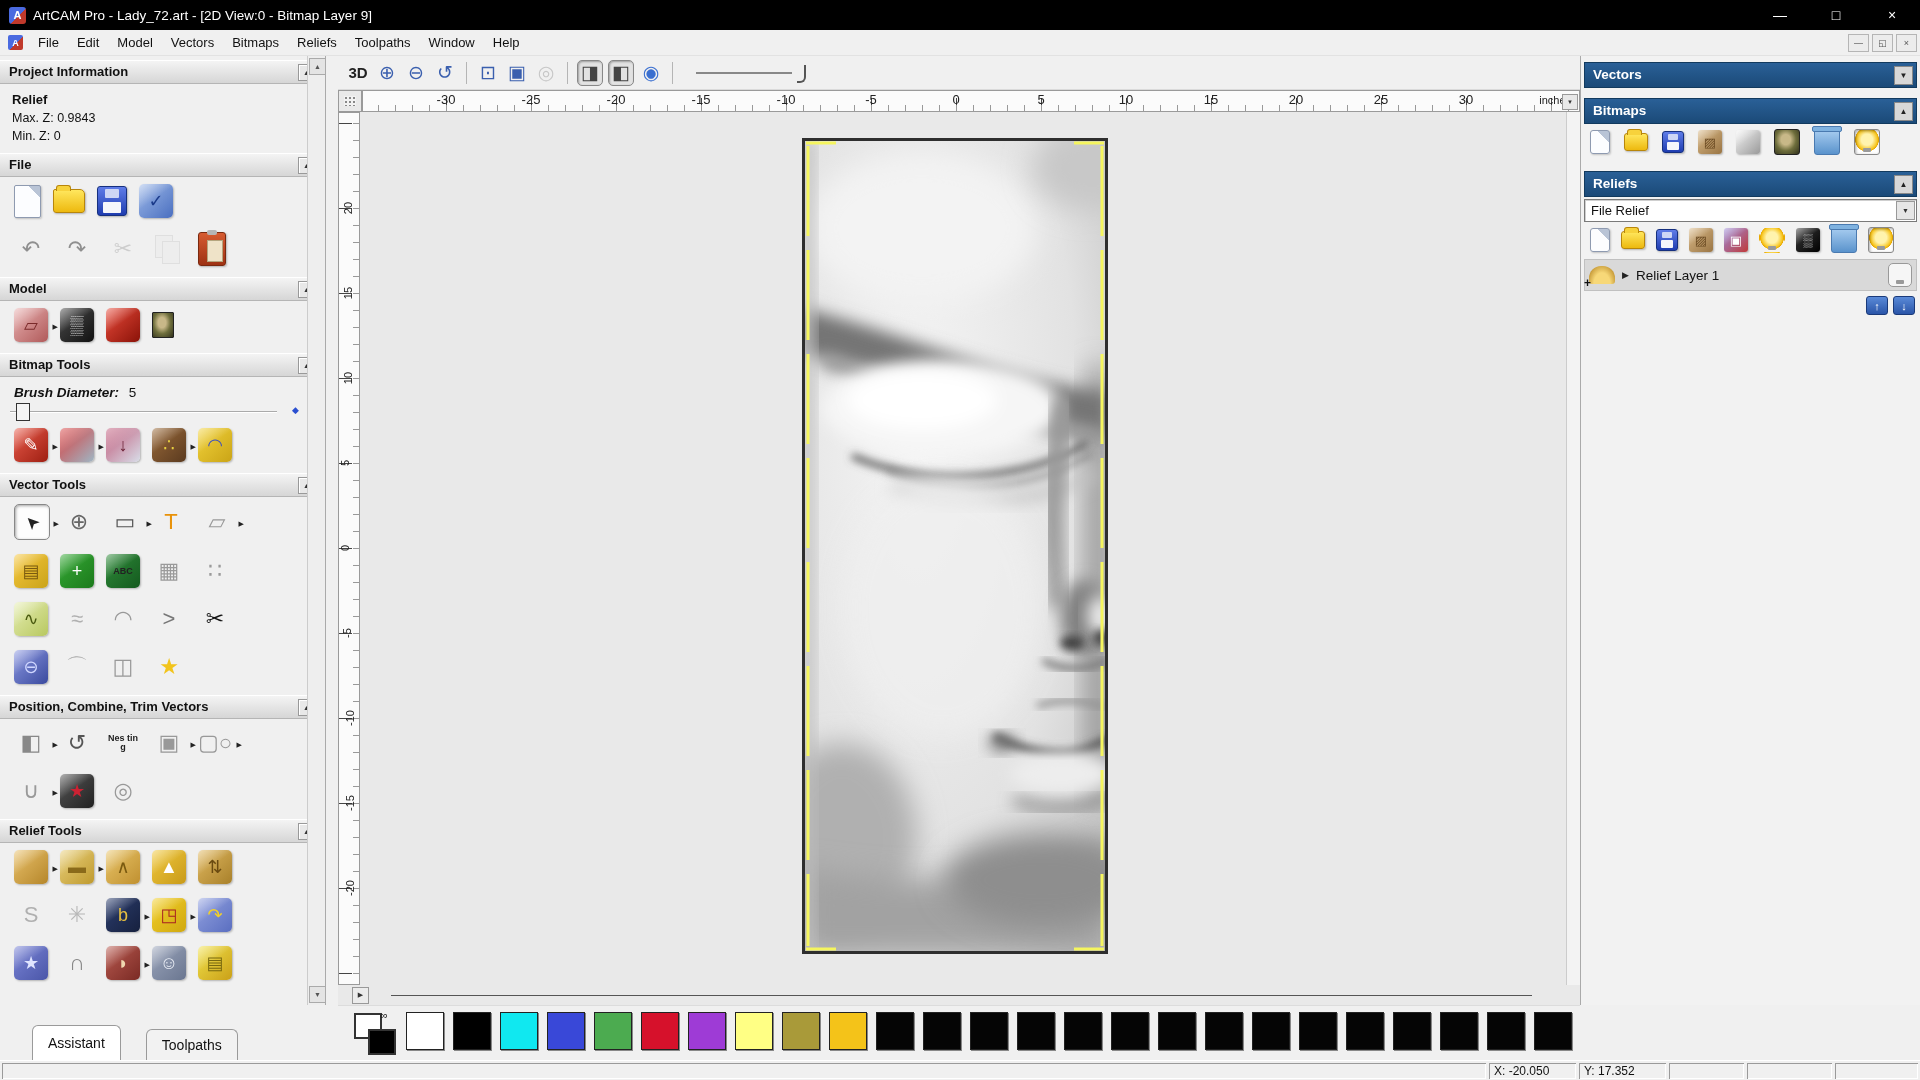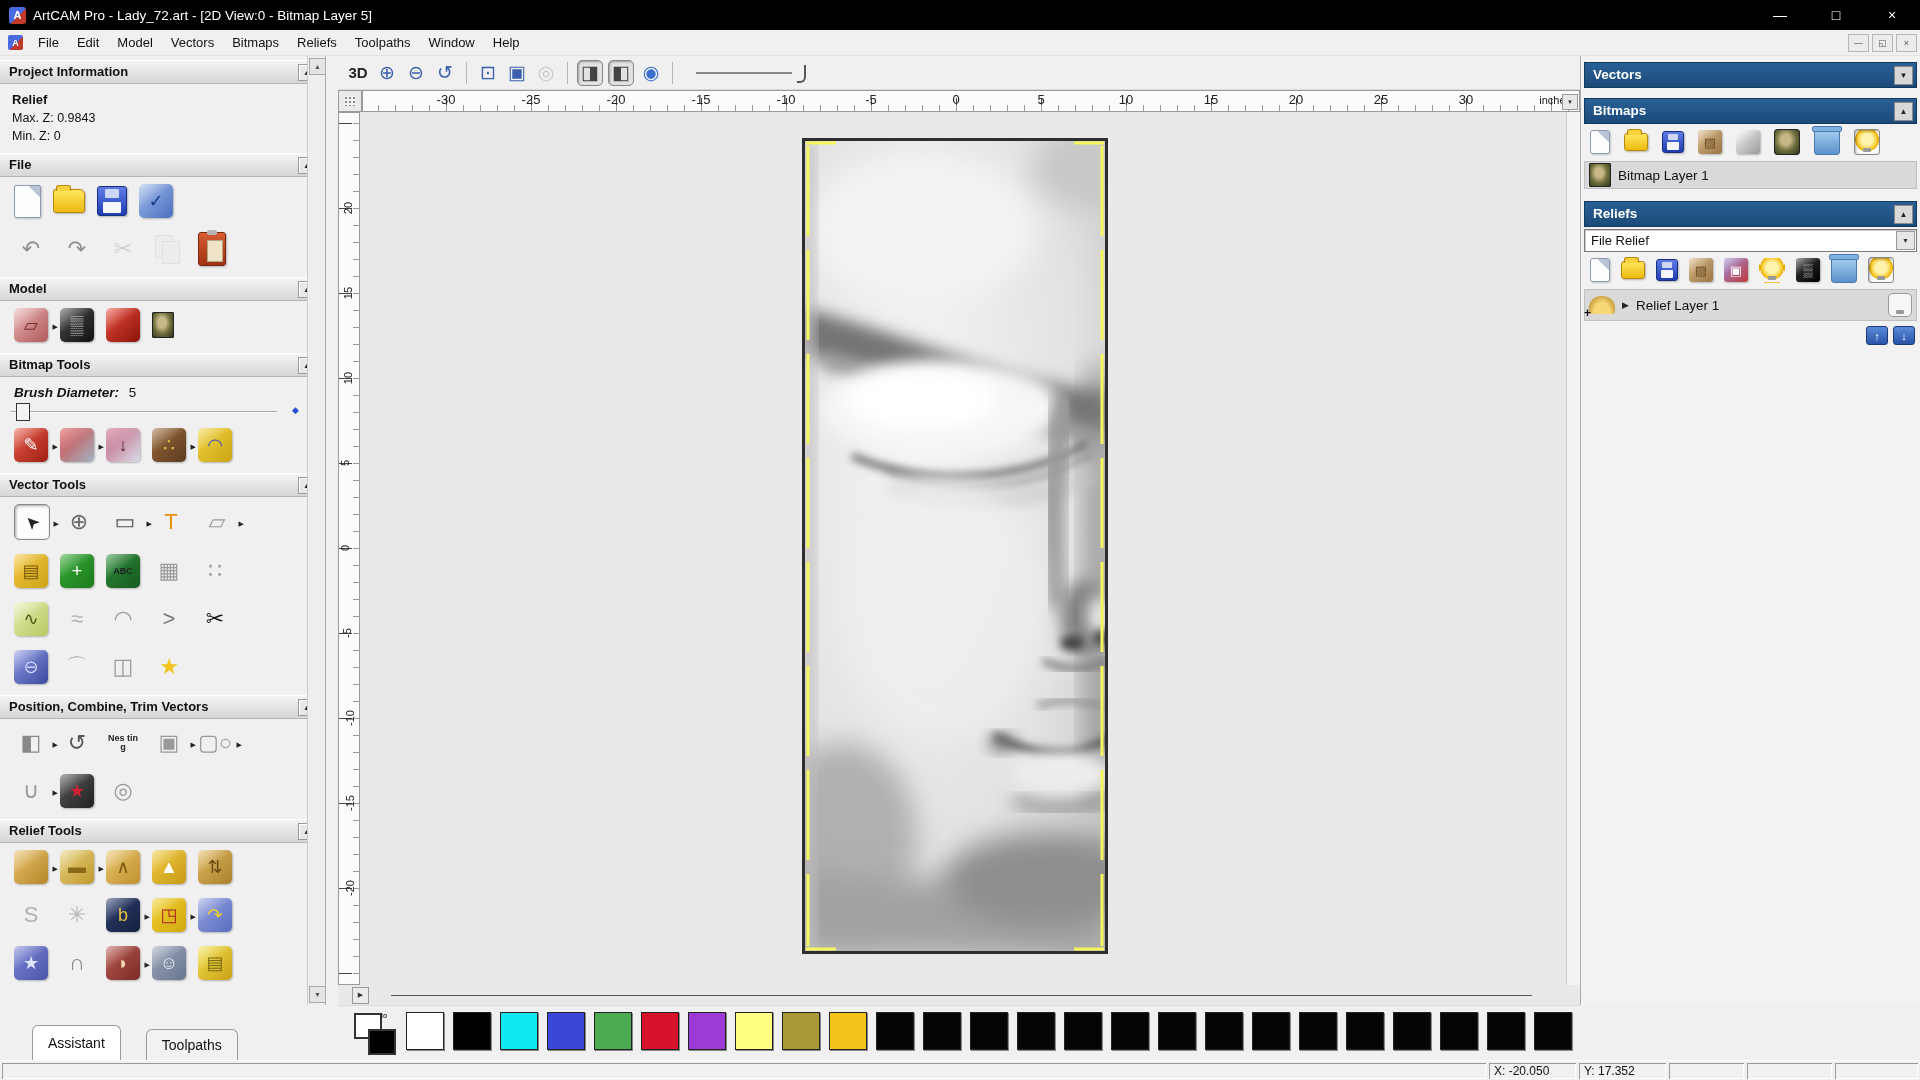--- a/index.html
+++ b/index.html
@@ -133,21 +133,21 @@
   #statusbar{position:absolute;left:0;top:1060px;width:1920px;height:20px;background:#f0f0f0;border-top:1px solid #fff;display:flex;align-items:center;box-sizing:border-box;padding:0 2px;font-size:12px;}
   .scell{height:16px;line-height:16px;background:#f0f0f0;box-shadow:inset 1px 1px 0 #9a9a9a,inset -1px -1px 0 #fff;padding-left:5px;box-sizing:border-box;margin-right:3px;}
   .scell.big{flex:1;}
   .scell.c1{width:87px;} .scell.c2{width:87px;} .scell.c3{width:75px;} .scell.c4{width:85px;} .scell.c5{width:83px;margin-right:0;}
 </style>
 </head>
 <body>
 
 <div id="titlebar">
   <span class="appicon">A</span>
-  <span class="t-title">ArtCAM Pro - Lady_72.art - [2D View:0 - Bitmap Layer 5]</span>
+  <span class="t-title">ArtCAM Pro - Lady_72.art - [2D View:0 - Bitmap Layer 9]</span>
   <span class="spacer"></span>
   <div style="display:flex">
 
   <span class="wctl">
         <span class="glyph">—</span>
       </span>
       <span class="wctl">
         <span class="glyph">□</span>
       </span>
       <span class="wctl">
@@ -691,24 +691,20 @@
       <span class="icon sm k-mona">
         <span class="glyph"></span>
       </span>
       <span class="icon sm k-trash">
         <span class="glyph"></span>
       </span>
       <span class="icon sm k-bulb pressed">
         <span class="glyph"></span>
       </span>
     </div>
-  <div class="layer-row">
-    <span class="icon k-mona" style="width:20px;height:22px;"></span>
-    <span>Bitmap Layer 1</span>
-  </div>
 
   <div class="rp-head" style="margin-top:12px;">
     <span>Reliefs</span>
     <span class="rp-btn">▲</span>
   </div>
   <div class="dd">
     <span>File Relief</span>
     <span class="dd-btn">▼</span>
   </div>
   <div class="rp-toolbar" style="gap:11px;">

